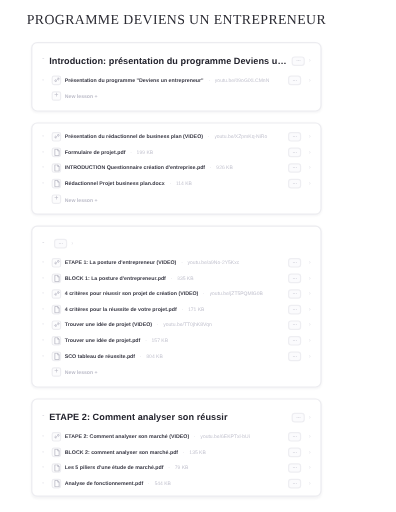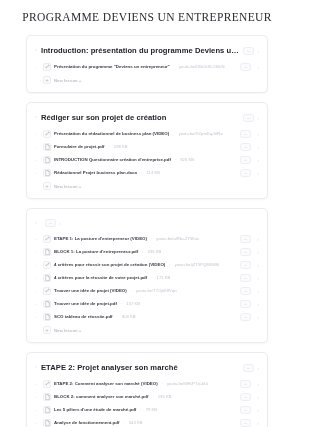--- a/index.html
+++ b/index.html
@@ -150,28 +150,20 @@
           </span>
           <span class="row-caret">›</span>
         </div>
         <div class="new-lesson-row">
           <span class="row-handle"></span>
           <span class="plus-btn">+</span>
           <span class="new-lesson-label">New lesson +</span>
         </div>
       </div>
       <div class="section-card">
-        <div class="section-header">
-          <span class="drag-dots">⸱⸱</span>
-          <span class="section-title">Rédiger sur son projet de création</span>
-          <span class="menu-btn">
-            <span class="dots">···</span>
-          </span>
-          <span class="row-caret">›</span>
-        </div>
         <div class="lesson-row">
           <span class="row-handle">⸱⸱</span>
           <span class="row-icon">
             <svg width="5" height="5" viewBox="0 0 10 10">
               <path d="M3.2 6.8 L6.8 3.2" stroke="#a9a9b8" stroke-width="1.1" stroke-linecap="round" fill="none"></path>
               <path d="M6.2 2.2 a1.6 1.6 0 0 1 2.2 2.2 L7.5 5.2" stroke="#a9a9b8" stroke-width="1.1" fill="none" stroke-linecap="round"></path>
               <path d="M3.8 7.8 a1.6 1.6 0 0 1-2.2-2.2 L2.5 4.8" stroke="#a9a9b8" stroke-width="1.1" fill="none" stroke-linecap="round"></path>
             </svg>
           </span>
           <span class="row-title">Présentation du rédactionnel de business plan (VIDEO)</span>
@@ -361,21 +353,21 @@
         </div>
         <div class="new-lesson-row">
           <span class="row-handle"></span>
           <span class="plus-btn">+</span>
           <span class="new-lesson-label">New lesson +</span>
         </div>
       </div>
       <div class="section-card">
         <div class="section-header">
           <span class="drag-dots">⸱⸱</span>
-          <span class="section-title">ETAPE 2: Projet analyser son marché</span>
+          <span class="section-title">ETAPE 2: Comment analyser son réussir</span>
           <span class="menu-btn">
             <span class="dots">···</span>
           </span>
           <span class="row-caret">›</span>
         </div>
         <div class="lesson-row">
           <span class="row-handle">⸱⸱</span>
           <span class="row-icon">
             <svg width="5" height="5" viewBox="0 0 10 10">
               <path d="M3.2 6.8 L6.8 3.2" stroke="#a9a9b8" stroke-width="1.1" stroke-linecap="round" fill="none"></path>

